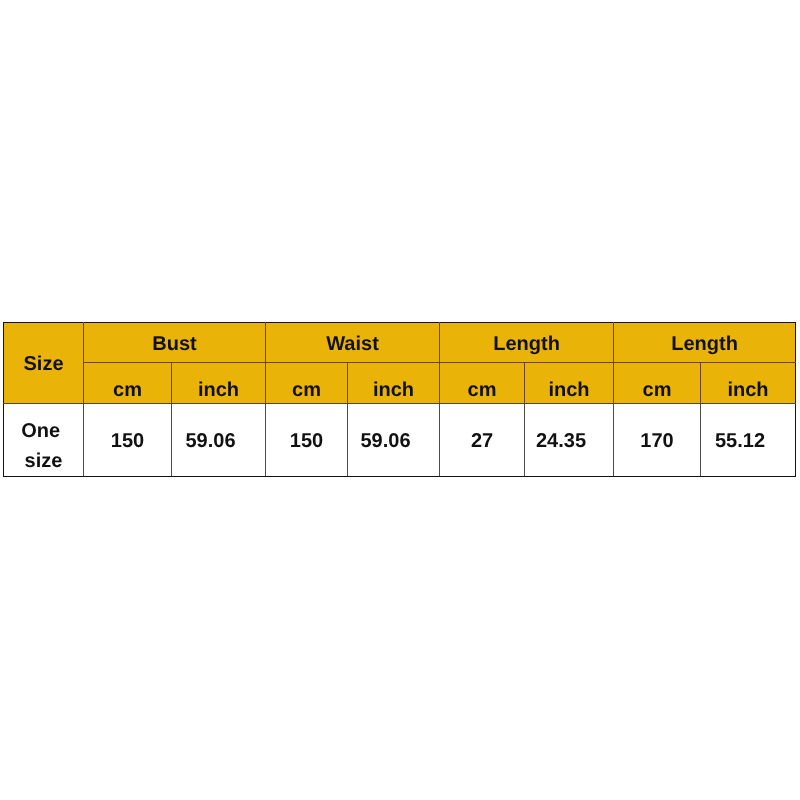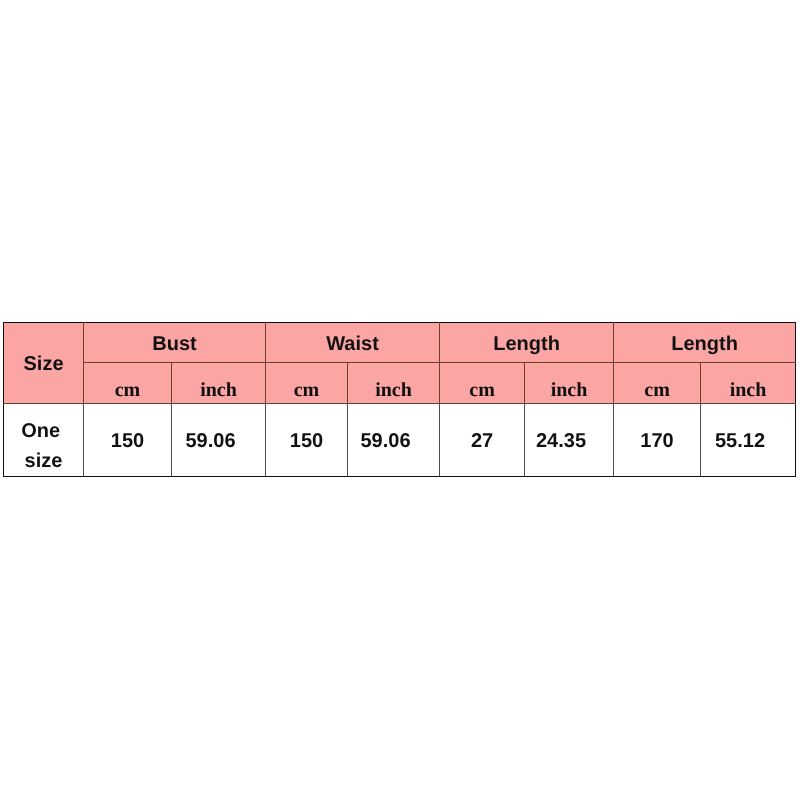--- a/index.html
+++ b/index.html
@@ -29,37 +29,37 @@
   }
   #size-chart td {
     text-align: center;
     vertical-align: middle;
     font-weight: bold;
     color: #111111;
     padding: 0;
     line-height: 1.0;
   }
   .hdr {
-    background: #fca5a5;
+    background: #eab308;
     font-size: 20px;
     border: 1px solid #6e4122;
     color: #1d0d05;
   }
   .body-cell {
     background: #ffffff;
     font-size: 20px;
     border: 1px solid #4d4d4d;
     color: #0b0b0b;
   }
   #r1 { height: 40px; }
   #r2 { height: 41px; }
   #r3 { height: 71px; }
   #r2 td.hdr { border-bottom-color: #5b4434; }
   #r1 td.hdr { padding-top: 2px; }
-  #r2 td.hdr { padding-top: 14px; font-family: Liberation Serif, serif; }
+  #r2 td.hdr { padding-top: 14px; }
   
   #r1 > td { border-top-color: #111111; }
   #r3 > td { border-bottom-color: #111111; }
   #size-chart tr > td:first-child { border-left-color: #111111; }
   #size-chart tr > td:last-child { border-right-color: #111111; }
   #size-chart td.num { padding-top: 1px; }
   #r1 td.hdr[rowspan] { border-bottom-color: #5b4434; }
   #size-chart td.size-cell { line-height: 30px; padding-top: 12px; }
   #size-chart td.pre-cell { padding-right: 16px; }
   .size-line-1 { padding-right: 5.56px; }

